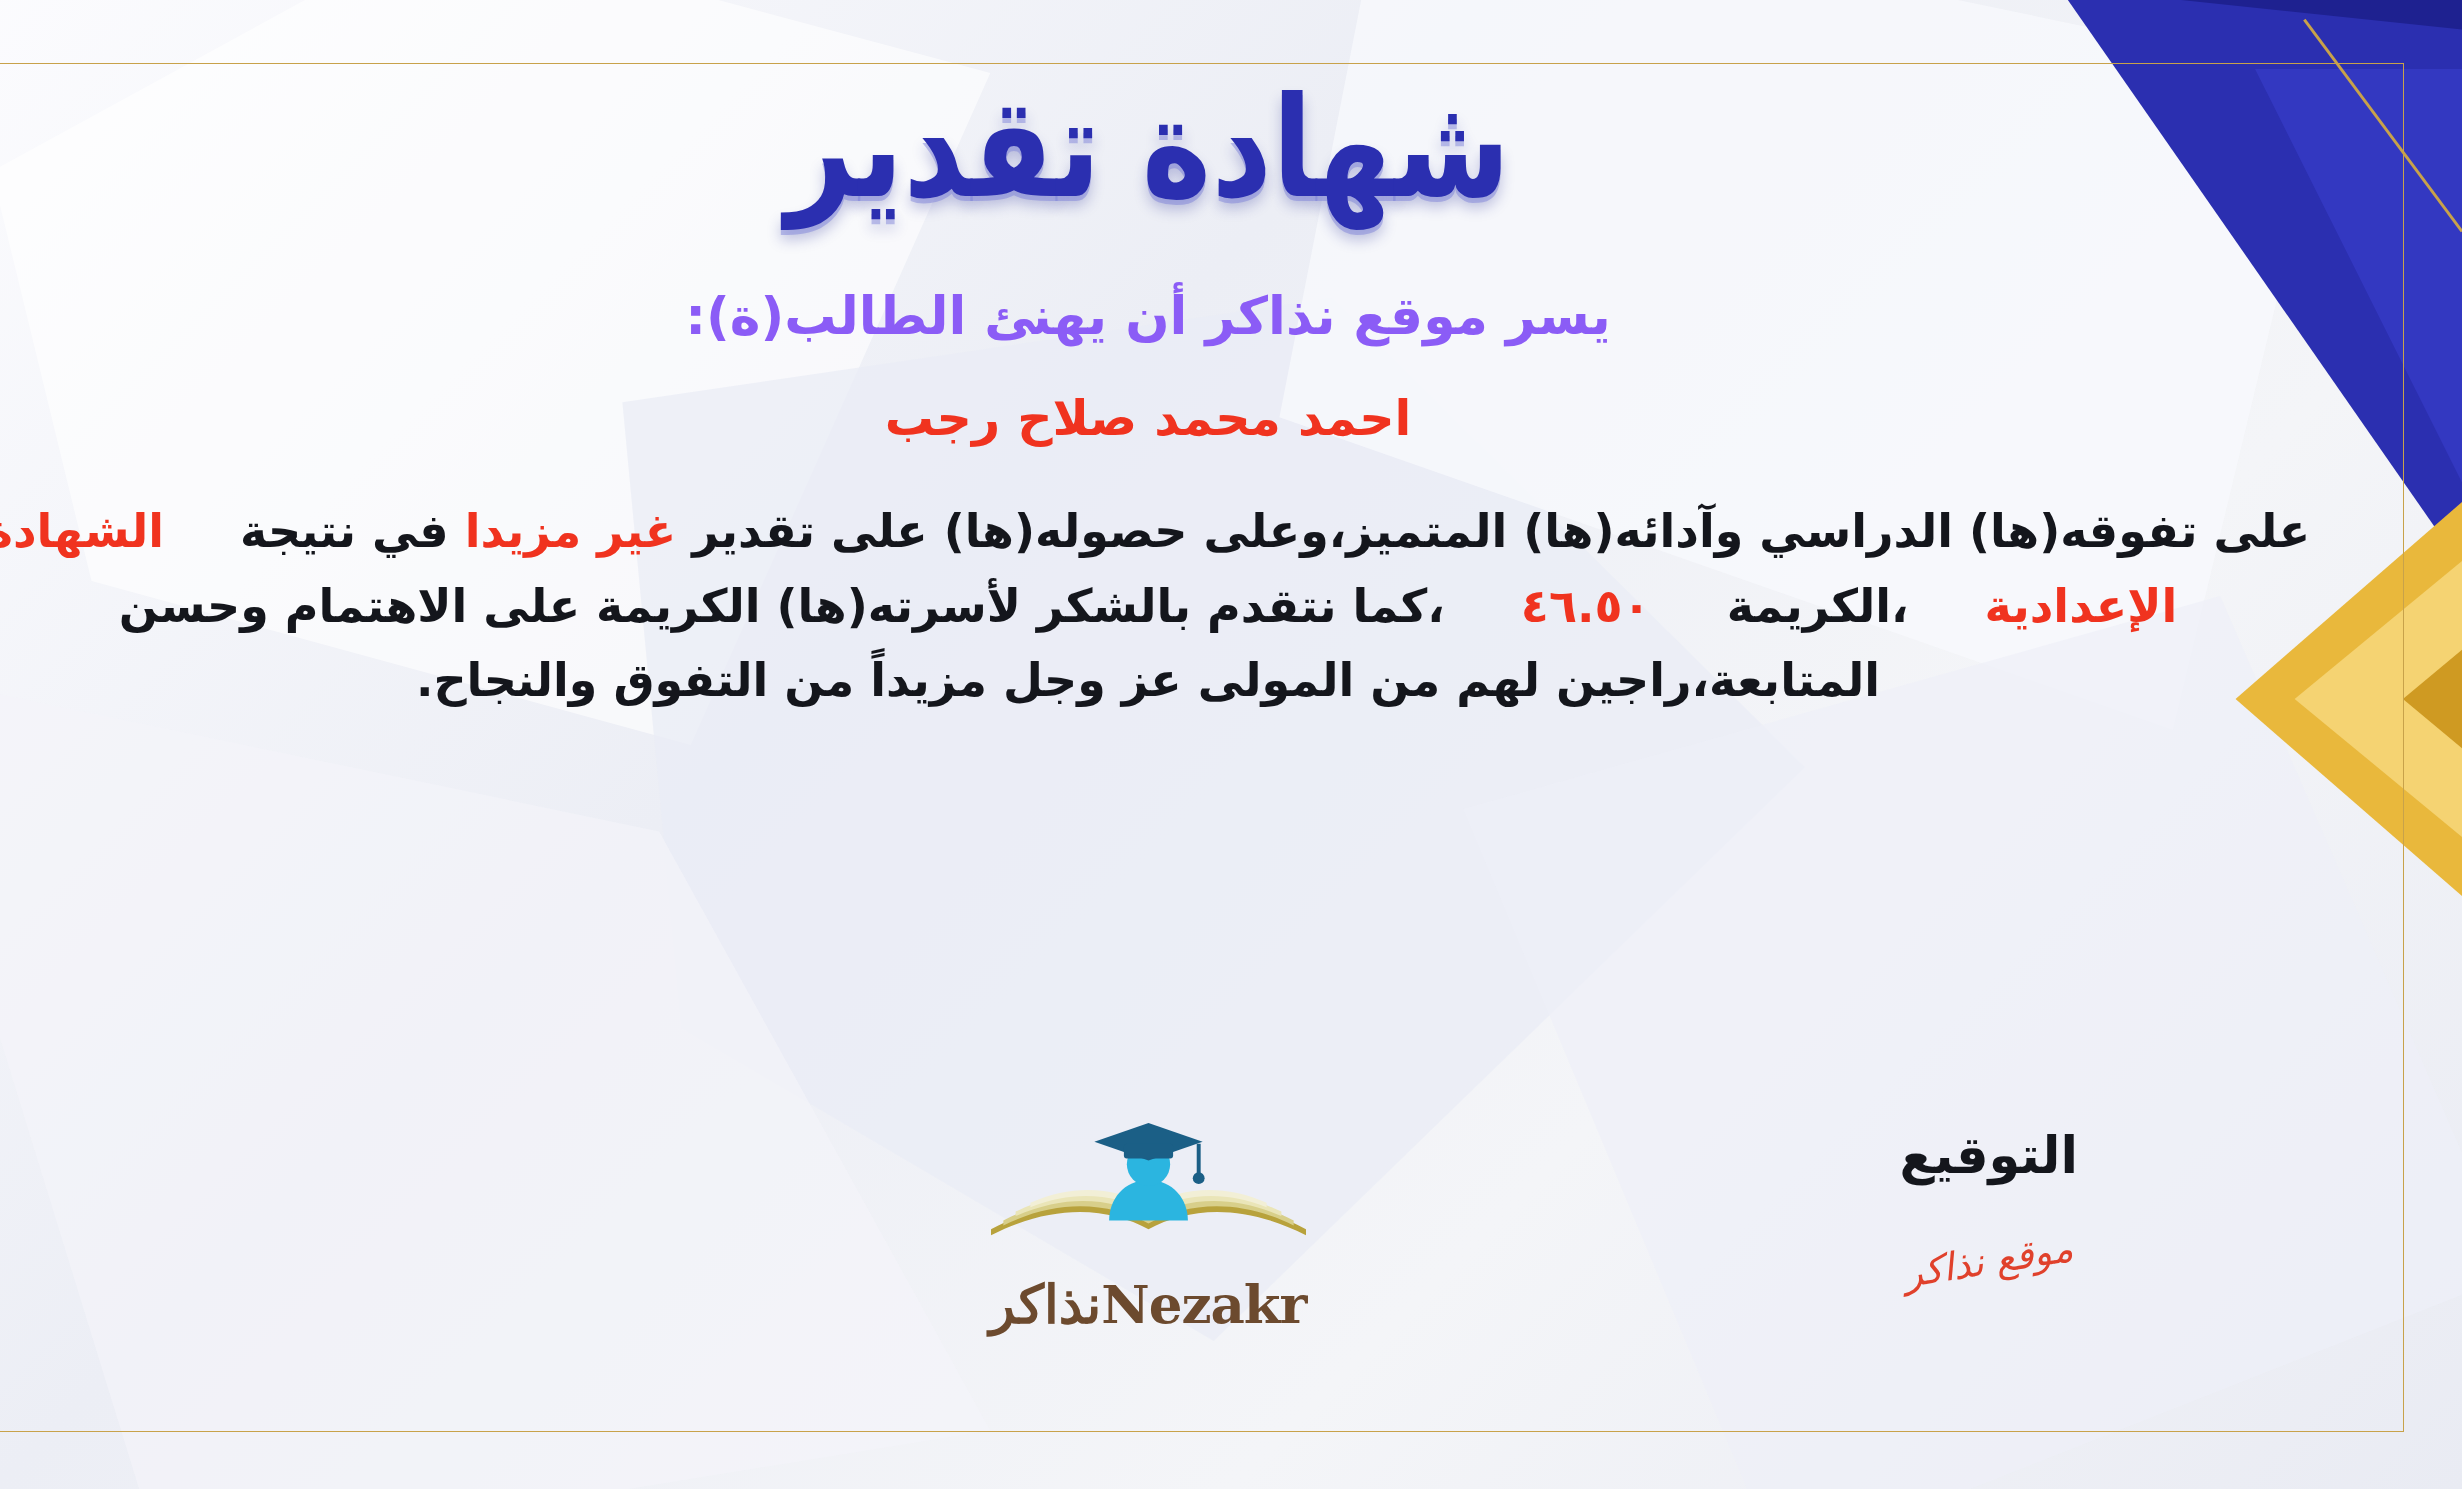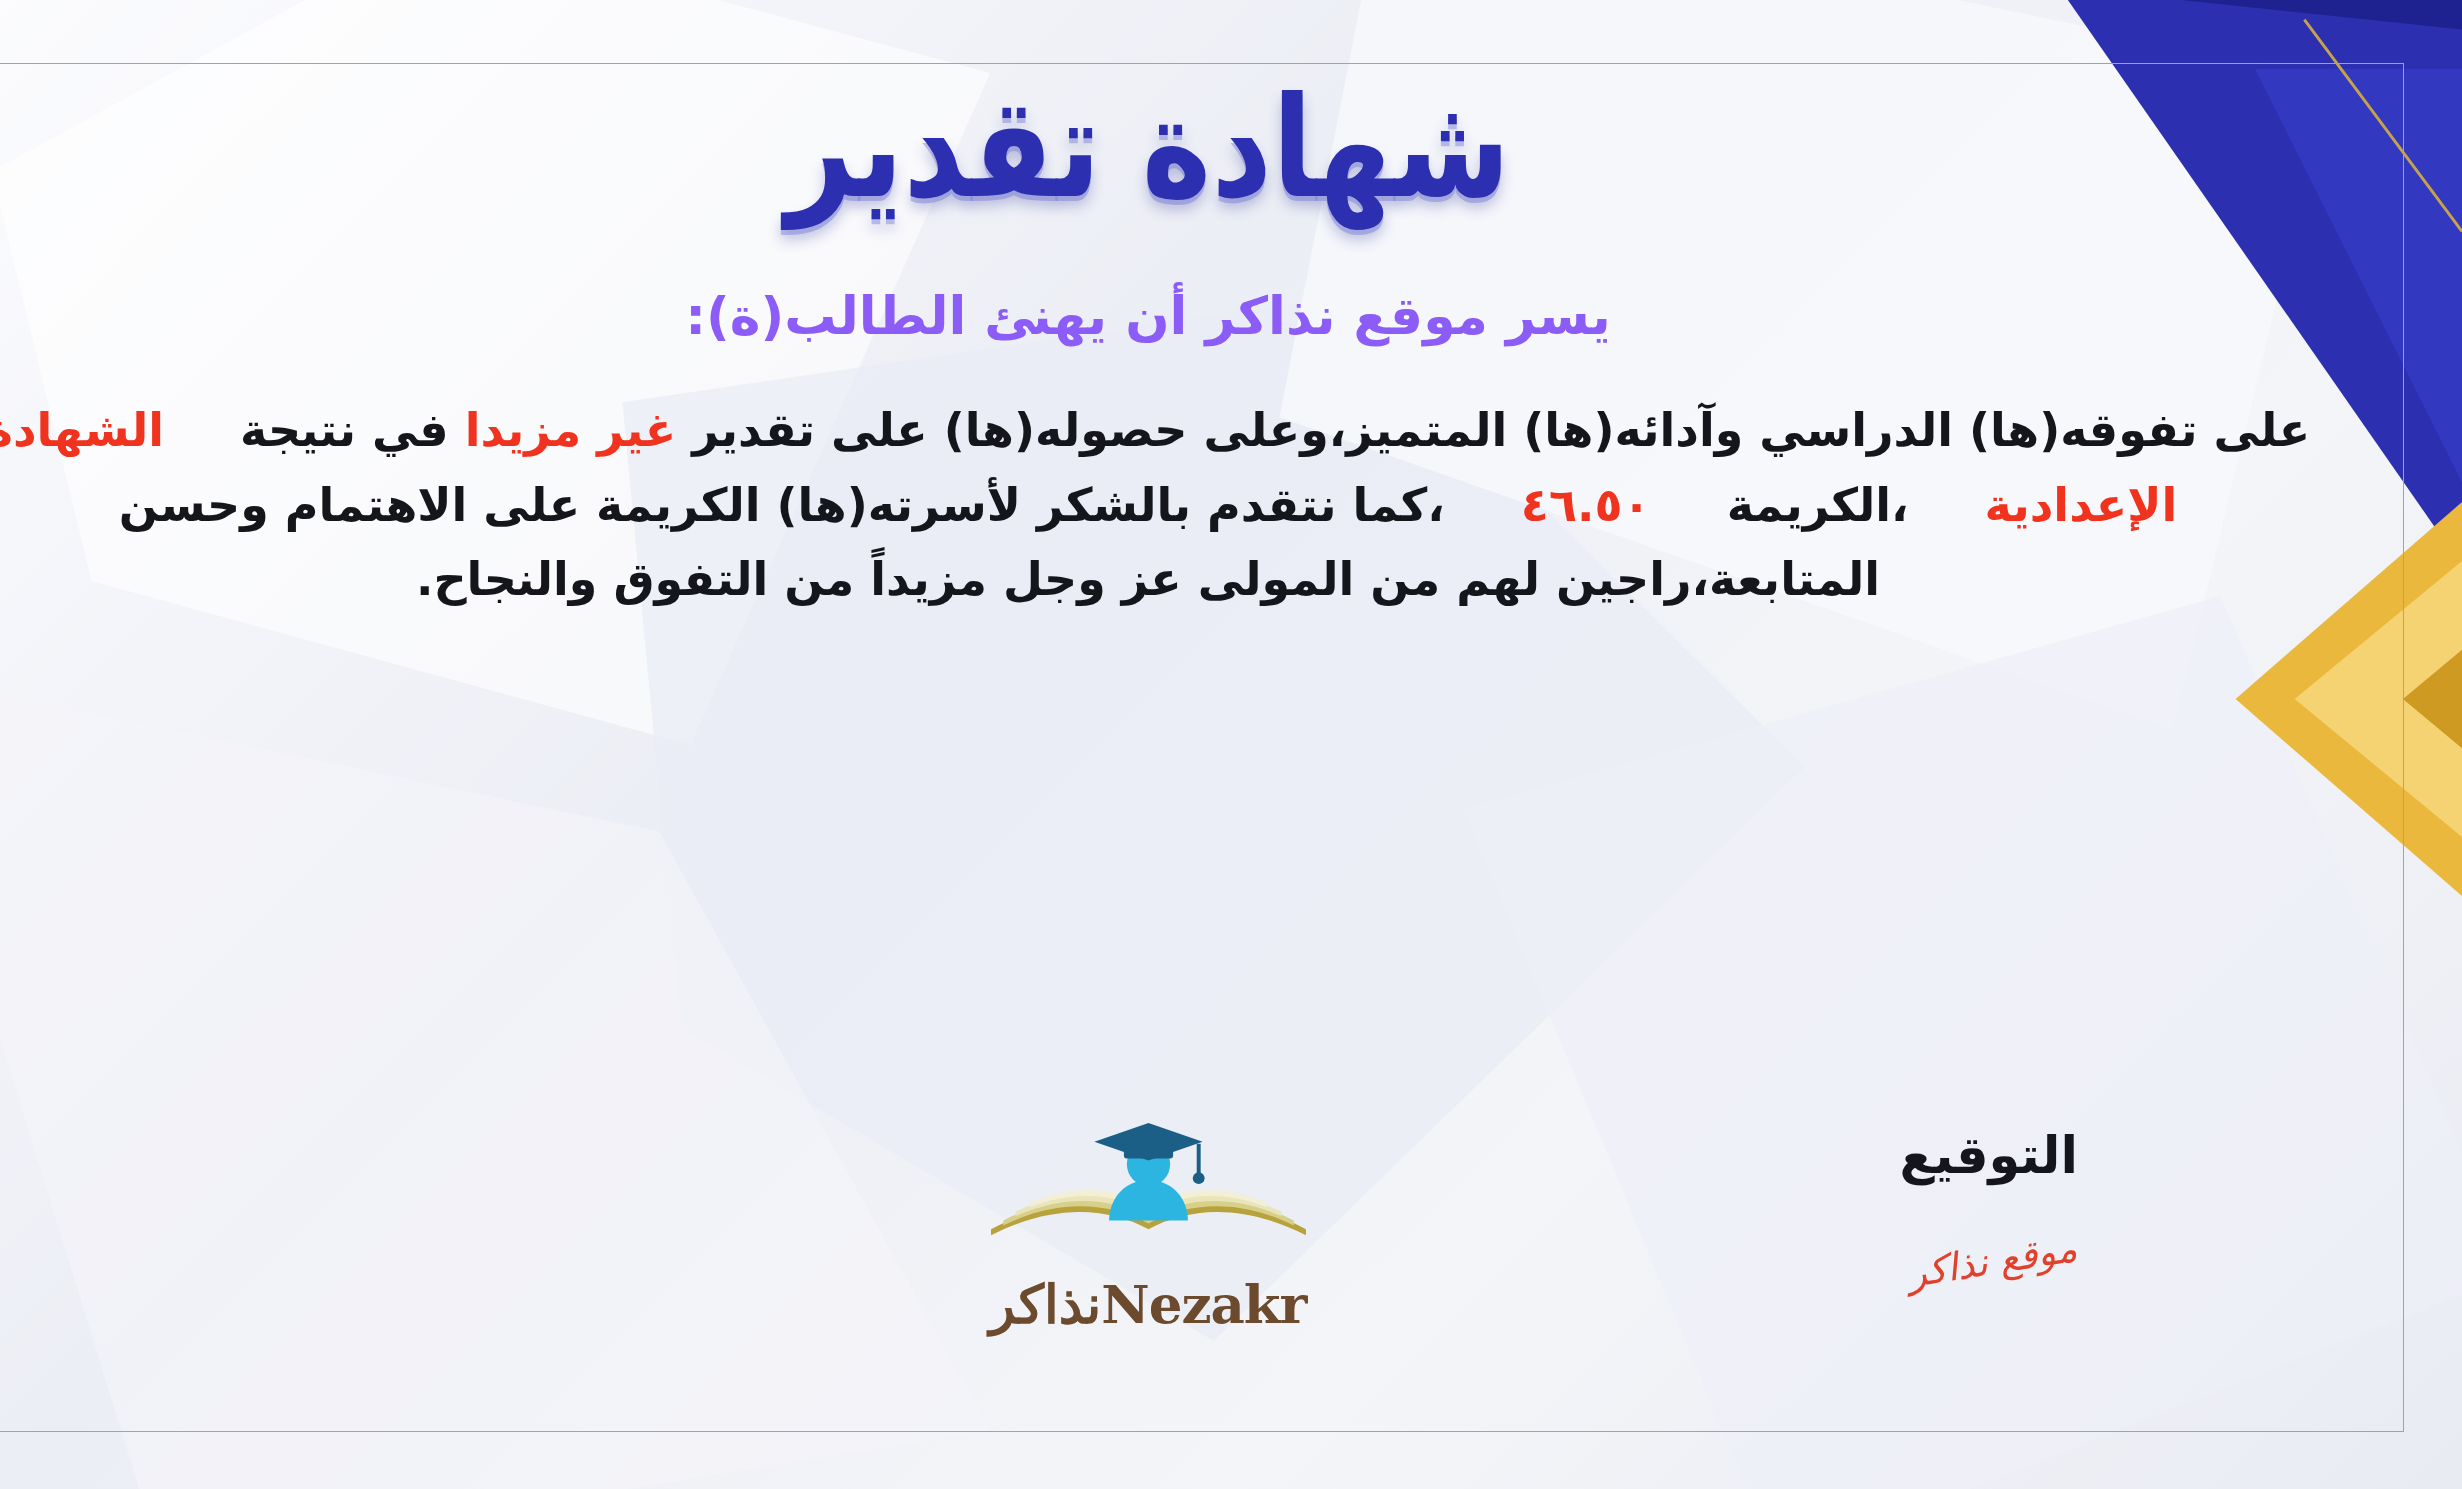--- a/index.html
+++ b/index.html
@@ -155,21 +155,21 @@
     left: 0;
     right: 0;
     bottom: 89px;
     height: 305px;
   }
 
   .signature-block {
     position: absolute;
     right: 384px;
     top: 29.5px;
-    text-align: right;
+    text-align: center;
     direction: rtl;
   }
   .signature-label {
     font-size: 51px;
     color: #14161c;
     font-weight: 600;
   }
   .signature-mark {
     margin-top: 54px;
     font-size: 38px;
@@ -231,20 +231,21 @@
   <div class="inner-border"></div>
 
   <div class="content">
 
     <div class="title-wrap">
       <div class="title">شهادة تقدير</div>
     </div>
 
     <div class="salutation">يسر موقع نذاكر أن يهنئ الطالب(ة):</div>
 
+    <div class="student-name">احمد محمد صلاح رجب</div>
 
     <div class="body-text">
       <span>على تفوقه(ها) الدراسي وآدائه(ها) المتميز،وعلى حصوله(ها) على تقدير</span>
       <span class="hl">غير مزيدا</span>
       <span>في نتيجة</span>
       <span class="sp"></span>
       <span class="hl">الشهادة الإعدادية</span>
       <span class="sp"></span>
       <span>،الكريمة</span>
       <span class="sp"></span>

